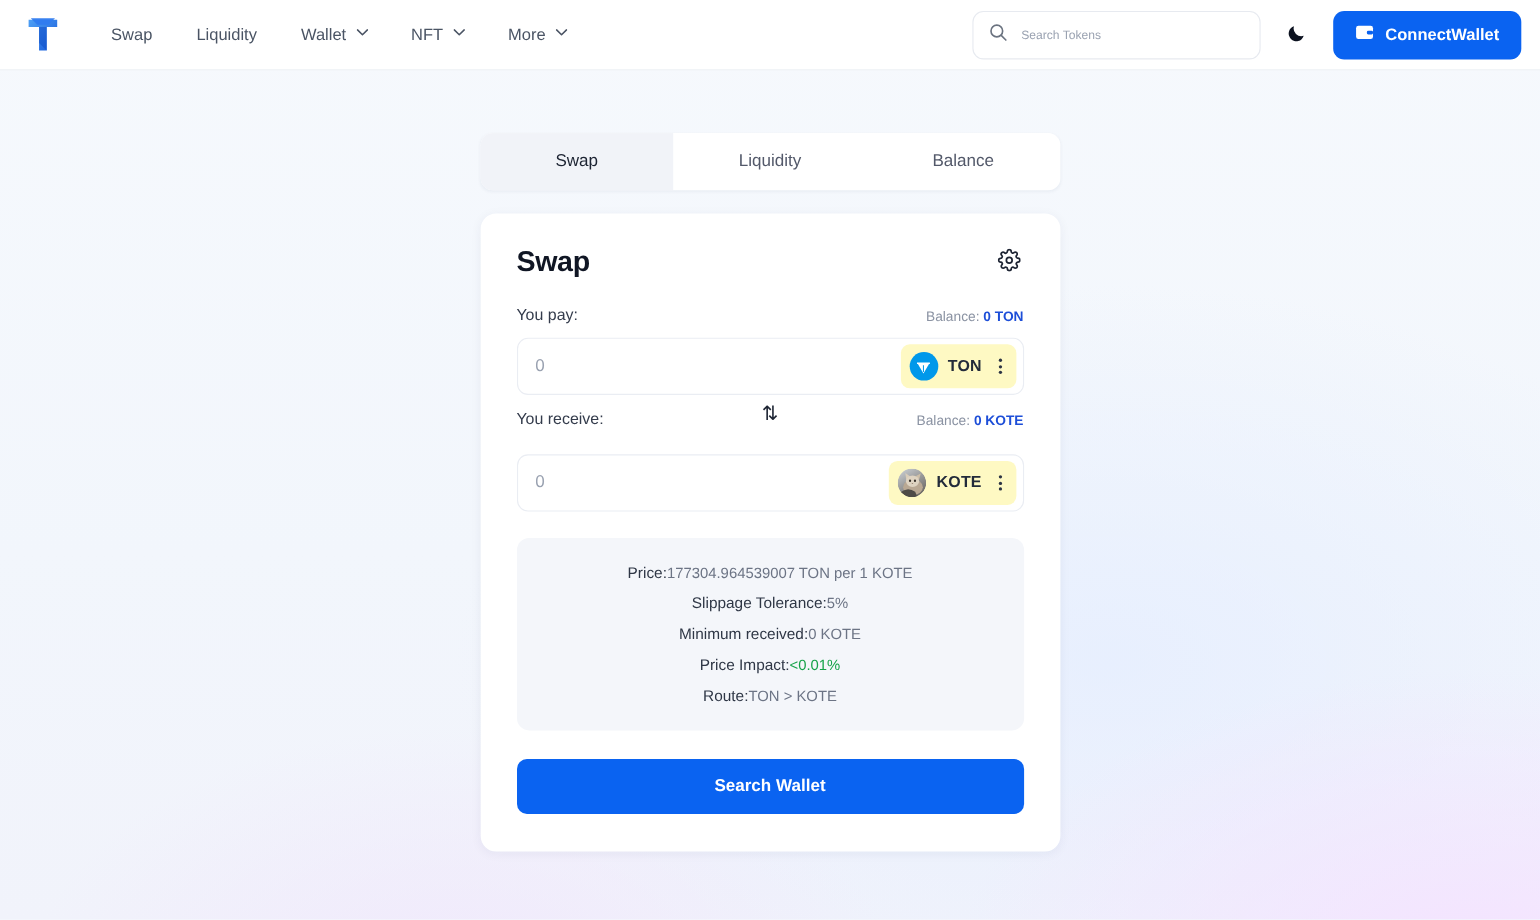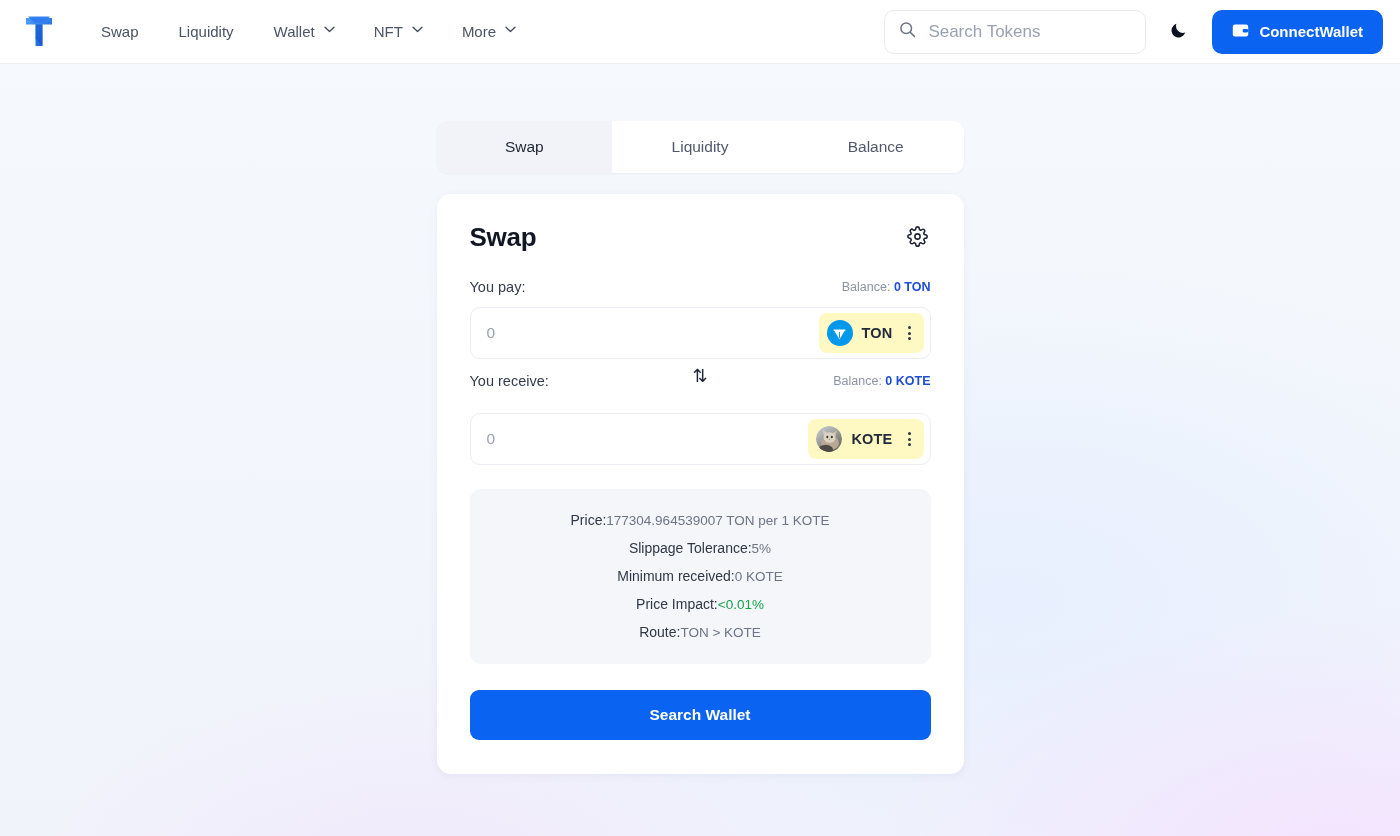--- a/index.html
+++ b/index.html
@@ -93,21 +93,21 @@
     display: flex;
     align-items: center;
     padding: 0 14px;
     gap: 12px;
   }
   .search-box svg { flex: 0 0 auto; }
   .search-box input {
     border: none;
     outline: none;
     font-family: "Liberation Sans", sans-serif;
-    font-size: 17px;
+    font-size: 11px;
     color: #2b3445;
     background: transparent;
     width: 100%;
   }
   .search-box input::placeholder { color: #9aa2b1; }
 
   .moon-btn {
     width: 30px;
     height: 30px;
     display: flex;
@@ -194,21 +194,21 @@
     cursor: pointer;
     width: 26px;
     height: 26px;
     display: flex;
     align-items: center;
     justify-content: center;
   }
 
   .field-label-row {
     display: flex;
-    align-items: center;
+    align-items: flex-end;
     justify-content: space-between;
     margin-bottom: 12px;
   }
   .field-label {
     font-size: 14.5px;
     color: #343c4c;
   }
   .balance {
     font-size: 12.5px;
     color: #8b93a3;

